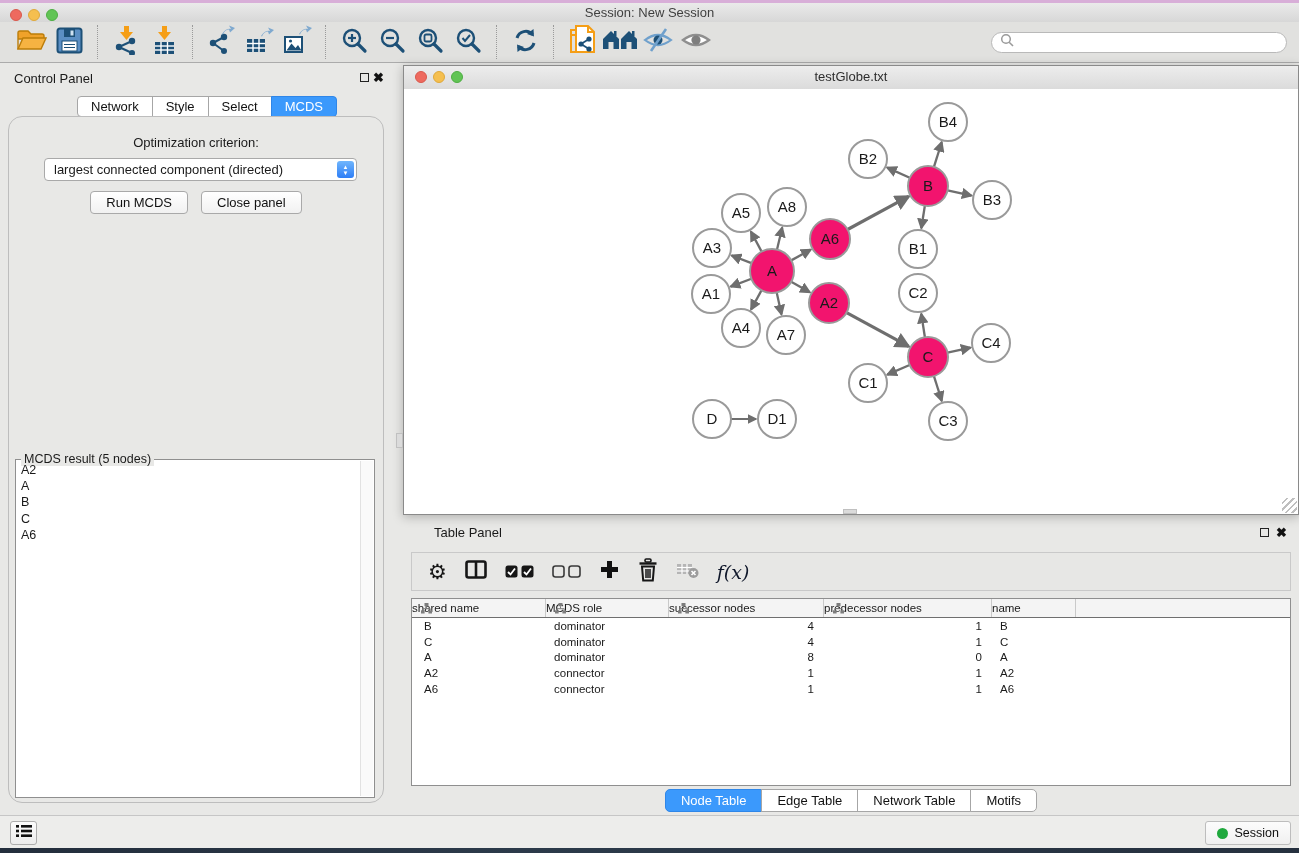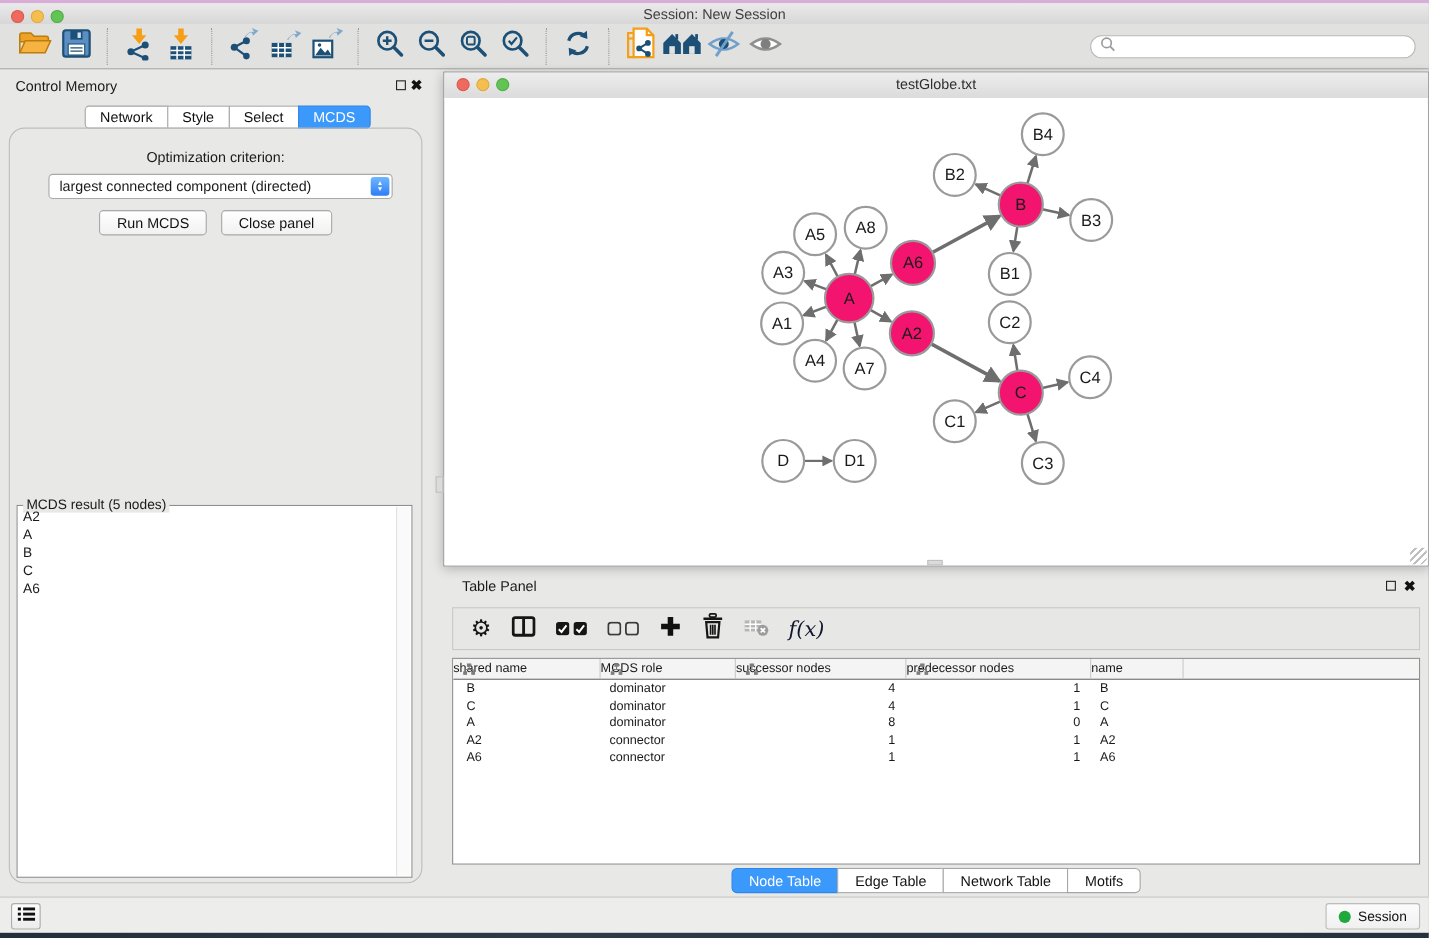--- a/index.html
+++ b/index.html
@@ -308,21 +308,21 @@
         <svg width="14" height="14" viewBox="0 0 14 14">
           <circle cx="6" cy="6" r="4.3" fill="none" stroke="#9A9A9A" stroke-width="1.5"></circle>
           <line x1="9.2" y1="9.2" x2="13" y2="13" stroke="#9A9A9A" stroke-width="1.6"></line>
         </svg>
       </span>
       <input class="search-input" value="" placeholder="" style="">
     </div>
   </div>
 
   <div class="control-panel">
-    <div class="panel-title">Control Memory</div>
+    <div class="panel-title">Control Panel</div>
     <div class="float-ico" style="right:22px; top:8px;"></div>
     <div class="close-ico" style="right:7px; top:7px;">✖</div>
 
     <div class="cp-tabs">
         <div class="tab">Network</div>
         <div class="tab">Style</div>
         <div class="tab">Select</div>
         <div class="tab active">MCDS</div>
       </div>
 
@@ -472,21 +472,21 @@
             <text x="373" y="335" text-anchor="middle" font-size="15" fill="#1A1A1A" font-family="&quot;Liberation Sans&quot;, sans-serif">D1</text>
           </g>
         </svg>
     </div>
     <div class="resize-grip"></div>
   </div>
   <div class="nw-vthumb"></div>
   <div class="nw-hthumb"></div>
 
   <div class="table-panel">
-    <div class="panel-title" style="left:17px;">Table Panel</div>
+    <div class="panel-title" style="left:31px;">Table Panel</div>
     <div class="float-ico" style="right:30px; top:9px;"></div>
     <div class="close-ico" style="right:12px; top:8px;">✖</div>
 
     <div class="tp-toolbar">
       <span class="gear-glyph">⚙</span>
       <span>
         <svg width="22" height="19" viewBox="0 0 22 19">
           <rect x="1.5" y="1.5" width="19" height="16" rx="2" fill="none" stroke="#161616" stroke-width="2.6"></rect>
           <line x1="11" y1="1.5" x2="11" y2="17.5" stroke="#161616" stroke-width="2.6"></line>
         </svg>

